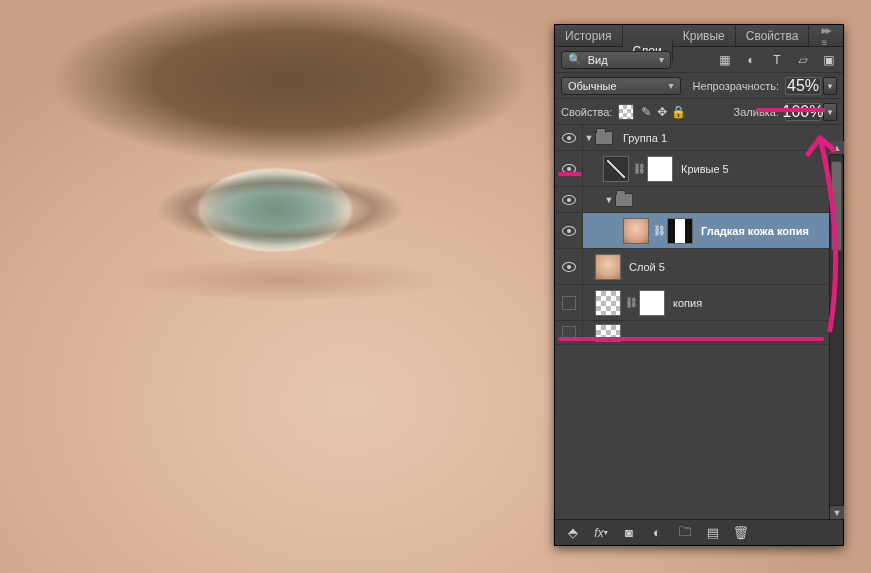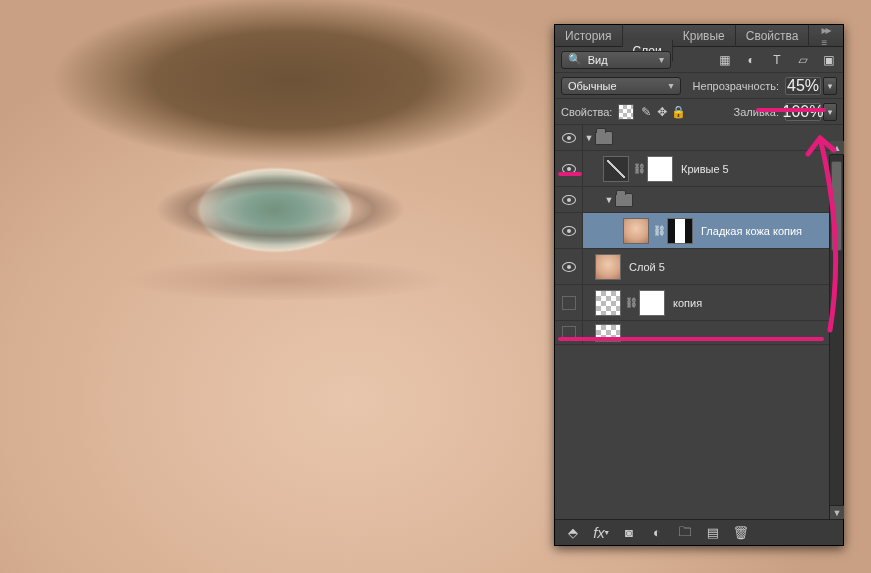--- a/index.html
+++ b/index.html
@@ -82,21 +82,21 @@
   .thumb.white{background:#fff;}
   .thumb.checker{background:
     repeating-conic-gradient(#bbb 0 25%, #fff 0 50%) 0 0/10px 10px;}
   .thumb.curves{background:#333;position:relative;}
   .thumb.curves::after{content:"";position:absolute;inset:3px;background:
     linear-gradient(45deg, transparent 45%, #ccc 45%, #ccc 55%, transparent 55%);}
   .thumb.mask{background:linear-gradient(90deg,#111 0 30%, #fff 30% 70%, #111 70%);}
   .thumb.texture{background:#6f6f6f;}
   .link-ico{width:10px;font-size:10px;color:#ccc;margin-right:4px;text-align:center;}
   .lname{color:#e5e5e5;font-size:11px;margin-left:4px;flex:1;white-space:nowrap;overflow:hidden;text-overflow:ellipsis;}
-  .layer-row.selected{background:#6d8aa8;} .layer-row.selected .lname{color:#fff;}
+  .layer-row.selected{background:#6d8aa8;} .layer-row.selected .lname{color:#fff;font-weight:bold;}
   .checkered-little{width:16px;height:16px;background:repeating-conic-gradient(#bbb 0 25%, #fff 0 50%) 0 0/8px 8px;border:1px solid #555;margin-right:4px;}
 
   .scrollbar{position:absolute;right:0;top:130px;bottom:26px;width:14px;background:#333;border-left:1px solid #222;}
   .scroll-thumb{position:absolute;left:1px;top:6px;width:11px;height:90px;background:#666;border:1px solid #444;border-radius:2px;}
   .scroll-btn{position:absolute;left:0;width:14px;height:14px;background:#4a4a4a;color:#bbb;font-size:9px;display:flex;align-items:center;justify-content:center;}
   .scroll-btn.up{top:-14px;border-bottom:1px solid #222;} .scroll-btn.dn{bottom:-0px;border-top:1px solid #222;}
 
   .bottombar{height:26px;display:flex;align-items:center;gap:12px;padding:0 10px;background:#3a3a3a;border-top:1px solid #222;}
   .bottombar .icon{font-size:13px;}
 
@@ -162,20 +162,21 @@
 
   <div class="layers">
 
     <div class="layer-row short">
       <div class="eye-col">
           <span class="eye"></span>
         </div>
       <span class="indent0"></span>
       <span class="disclose">▼</span>
       <span class="folder-ico"></span>
+      <span class="lname">Группа 1</span>
     </div>
 
     <div class="layer-row">
       <div class="eye-col">
           <span class="eye"></span>
         </div>
       <span class="indent1"></span>
       <span class="thumb curves"></span>
       <span class="link-ico">⛓</span>
       <span class="thumb white"></span>
@@ -238,21 +239,21 @@
     <div class="scrollbar">
       <div class="scroll-btn up">▲</div>
       <div class="scroll-thumb"></div>
       <div class="scroll-btn dn" style="bottom:0;">▼</div>
     </div>
   </div>
 
   <div class="bottombar">
     <span class="icon">⬘</span>
     <span class="icon">
-        <i style="font-style:italic;font-size:15px;">fx</i>
+        <i style="font-style:italic;font-size:12px;">fx</i>
         <span style="font-size:8px;">▾</span>
       </span>
     <span class="icon">◙</span>
     <span class="icon">◐</span>
     <span class="icon">🗀</span>
     <span class="icon">▤</span>
     <span class="icon">🗑</span>
   </div>
 </div>
 

